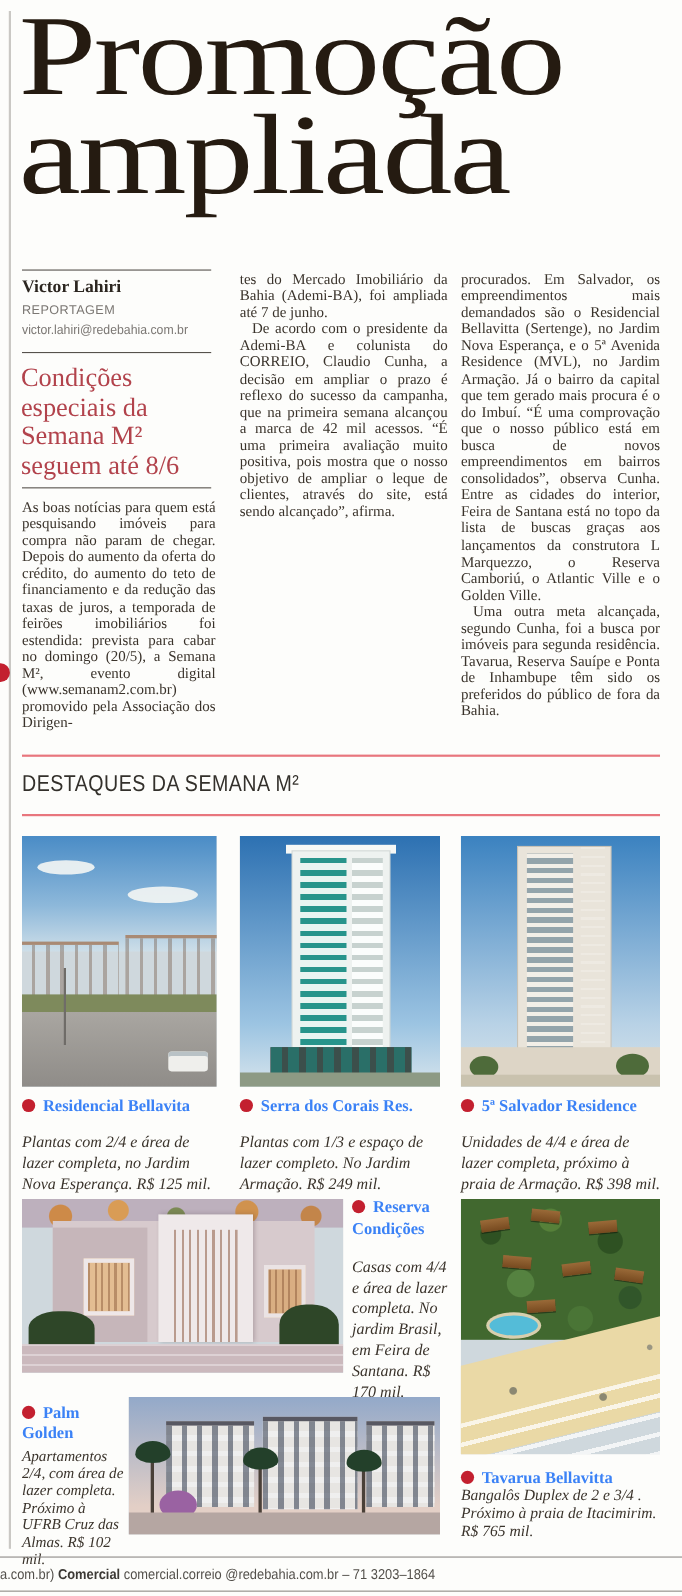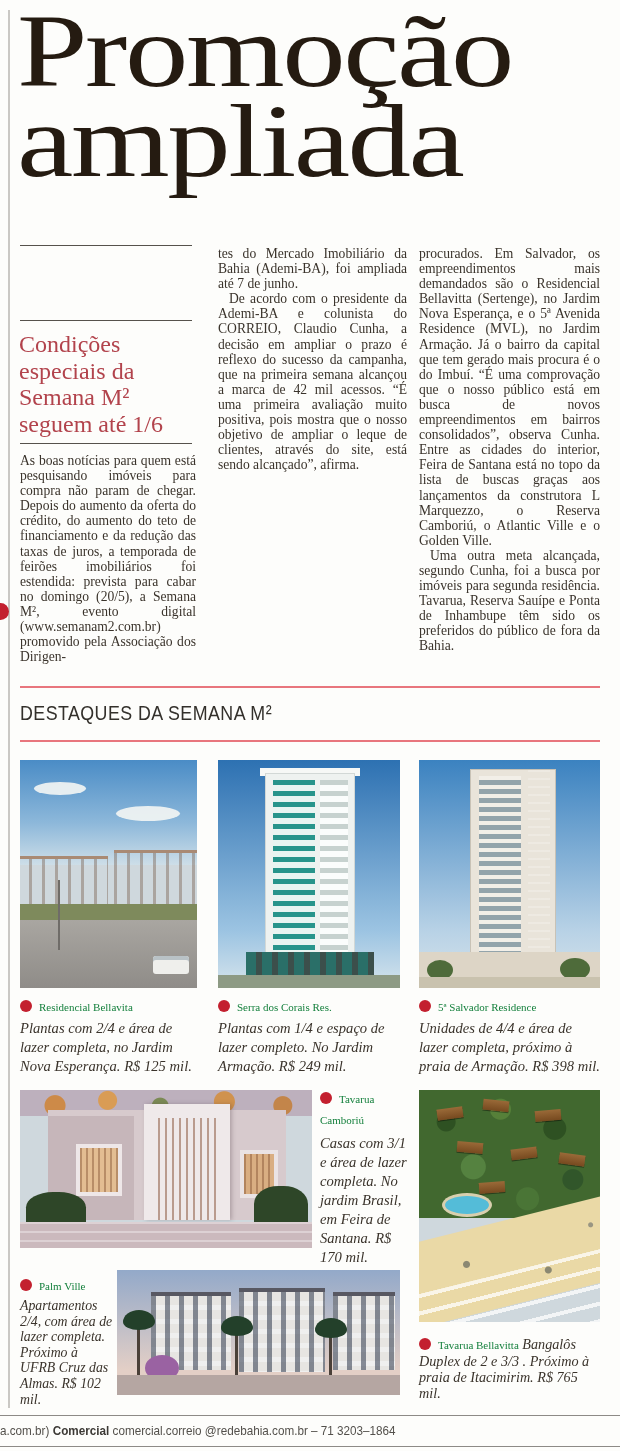--- a/index.html
+++ b/index.html
@@ -24,22 +24,22 @@
   
   .col{font-size:13.6px;line-height:15.1px;text-align:justify;color:#3a332b;}
   .col p{margin:0;}
   .col p + p{text-indent:11px;}
   
   .sect{font-family:"Liberation Sans",sans-serif;font-size:21px;color:#33302b;
         transform:scaleX(.85);transform-origin:0 50%;white-space:nowrap;letter-spacing:.5px;}
   
   .bullet{display:inline-block;width:12px;height:12px;border-radius:50%;background:#c3202f;
           margin-right:7px;transform:translateY(1px);}
-  .lname{font-weight:normal;font-size:11px;color:#15803d;}
-  .lcap{font-style:italic;font-size:14.6px;line-height:19px;color:#3a332b;margin-top:4px;}
+  .lname{font-weight:bold;font-size:15px;color:#3b82f6;}
+  .lcap{font-style:italic;font-size:14.6px;line-height:19px;color:#3a332b;margin-top:15px;}
   .lcap-sm{font-style:italic;font-size:13.8px;line-height:15.6px;color:#3a332b;margin-top:4px;}
   .tava-cap{font-size:14.2px;line-height:16px;}
   .tava-cap .lcap-inline{font-style:italic;}
   
   .footer-text{font-family:"Liberation Sans",sans-serif;font-size:13px;color:#53504b;
                transform:scaleX(.9);transform-origin:0 0;white-space:nowrap;}
   .footer-text b{color:#3c3935;}
   
   .ph{overflow:hidden;background:#cfd8dd;}
   .ph *{position:absolute;}
@@ -130,22 +130,27 @@
 
   <div class="abs vline"></div>
   <div class="abs edge-dot"></div>
 
   <div class="abs title">
     <span>Promoção</span><br>
     <span>ampliada</span>
   </div>
 
   <div class="abs hr-dark" style="left:20px;top:245px;width:172px;"></div>
+  <div class="abs" style="left:20px;top:252px;width:176px;">
+    <div class="author">Victor Lahiri</div>
+    <div class="role">REPORTAGEM</div>
+    <div class="email">victor.lahiri@redebahia.com.br</div>
+  </div>
   <div class="abs hr-dark" style="left:20px;top:320px;width:172px;"></div>
-  <div class="abs subhead" style="left:19px;top:331px;width:178px;">Condições especiais da Semana M² seguem até 1/6</div>
+  <div class="abs subhead" style="left:19px;top:331px;width:178px;">Condições especiais da Semana M² seguem até 8/6</div>
   <div class="abs hr-dark" style="left:20px;top:443px;width:172px;"></div>
 
   <div class="abs col" style="left:20px;top:453px;width:176px;">
     <p>As boas notícias para quem está pesquisando imóveis para compra não param de chegar. Depois do aumento da oferta do crédito, do aumento do teto de financiamento e da redução das taxas de juros, a temporada de feirões imobiliários foi estendida: prevista para cabar no domingo (20/5), a Semana M², evento digital (www.semanam2.com.br) promovido pela Associação dos Dirigen-</p>
   </div>
   <div class="abs col" style="left:218px;top:246px;width:189px;">
     <p>tes do Mercado Imobiliário da Bahia (Ademi-BA), foi ampliada até 7 de junho.</p>
     <p>De acordo com o presidente da Ademi-BA e colunista do CORREIO, Claudio Cunha, a decisão em ampliar o prazo é reflexo do sucesso da campanha, que na primeira semana alcançou a marca de 42 mil acessos. “É uma primeira avaliação muito positiva, pois mostra que o nosso objetivo de ampliar o leque de clientes, através do site, está sendo alcançado”, afirma.</p>
   </div>
   <div class="abs col" style="left:419px;top:246px;width:181px;">
@@ -178,21 +183,21 @@
     <div class="p2-crown"></div>
     <div class="p2-tower">
       <div class="p2-strip"></div>
       <div class="p2-grid"></div>
     </div>
     <div class="p2-base"></div>
     <div class="p2-ground"></div>
   </div>
   <div class="abs" style="left:218px;top:997px;width:182px;">
     <div><span class="bullet"></span><span class="lname">Serra dos Corais Res.</span></div>
-    <div class="lcap">Plantas com 1/4 e espaço de lazer completo. No Jardim Armação. R$ 249 mil.</div>
+    <div class="lcap">Plantas com 1/3 e espaço de lazer completo. No Jardim Armação. R$ 249 mil.</div>
   </div>
 
   <div class="abs ph" style="left:419px;top:760px;width:181px;height:228px;">
     <div class="p3-sky"></div>
     <div class="p3-tower">
       <div class="p3-bal"></div>
       <div class="p3-orange"></div>
     </div>
     <div class="p3-low"></div>
     <div class="p3-tree" style="left:8px;bottom:8px;width:26px;height:20px;"></div>
@@ -212,60 +217,60 @@
       <div class="p4-porch">
         <div class="p4-door"></div>
       </div>
       <div class="p4-win2"></div>
     </div>
     <div class="p4-hedge" style="left:6px;bottom:22px;width:60px;height:34px;"></div>
     <div class="p4-hedge" style="right:4px;bottom:22px;width:54px;height:40px;"></div>
     <div class="p4-pave"></div>
   </div>
   <div class="abs" style="left:320px;top:1088px;width:88px;">
-    <div style="line-height:19px;"><span class="bullet"></span><span class="lname">Tavarua Camboriú</span></div>
-    <div class="lcap">Casas com 3/1 e área de lazer completa. No jardim Brasil, em Feira de Santana. R$ 170 mil.</div>
+    <div style="line-height:19px;"><span class="bullet"></span><span class="lname">Reserva Condições</span></div>
+    <div class="lcap">Casas com 4/4 e área de lazer completa. No jardim Brasil, em Feira de Santana. R$ 170 mil.</div>
   </div>
 
   <div class="abs ph" style="left:419px;top:1090px;width:181px;height:232px;">
     <div class="p6-veg"></div>
     <div class="p6-roof" style="left:18px;top:18px;transform:rotate(-8deg);"></div>
     <div class="p6-roof" style="left:64px;top:10px;transform:rotate(6deg);"></div>
     <div class="p6-roof" style="left:116px;top:20px;transform:rotate(-5deg);"></div>
     <div class="p6-roof" style="left:38px;top:52px;transform:rotate(5deg);"></div>
     <div class="p6-roof" style="left:92px;top:58px;transform:rotate(-7deg);"></div>
     <div class="p6-roof" style="left:140px;top:64px;transform:rotate(8deg);"></div>
     <div class="p6-roof" style="left:60px;top:92px;transform:rotate(-4deg);"></div>
     <div class="p6-sand"></div>
     <div class="p6-sea"></div>
     <div class="p6-pool"></div>
   </div>
 
   <div class="abs" style="left:20px;top:1276px;width:94px;">
-    <div><span class="bullet"></span><span class="lname">Palm Ville</span></div>
+    <div><span class="bullet"></span><span class="lname">Palm Golden</span></div>
     <div class="lcap-sm">Apartamentos 2/4, com área de lazer completa. Próximo à UFRB Cruz das Almas. R$ 102 mil.</div>
   </div>
   <div class="abs ph" style="left:117px;top:1270px;width:283px;height:125px;">
     <div class="p5-sky"></div>
     <div class="p5-b" style="left:34px;width:80px;"></div>
     <div class="p5-b" style="left:122px;width:86px;top:18px;height:80px;"></div>
     <div class="p5-b" style="left:216px;width:62px;"></div>
     <div class="p5-trunk" style="left:20px;top:54px;height:52px;"></div>
     <div class="p5-palm" style="left:6px;top:40px;width:32px;height:20px;"></div>
     <div class="p5-trunk" style="left:118px;top:60px;height:48px;"></div>
     <div class="p5-palm" style="left:104px;top:46px;width:32px;height:20px;"></div>
     <div class="p5-trunk" style="left:212px;top:62px;height:46px;"></div>
     <div class="p5-palm" style="left:198px;top:48px;width:32px;height:20px;"></div>
     <div class="p5-ptree"></div>
     <div class="p5-ground"></div>
   </div>
 
   <div class="abs tava-cap" style="left:419px;top:1336px;width:181px;">
     <span class="bullet"></span><span class="lname">Tavarua Bellavitta</span>
-    <span class="lcap-inline">Bangalôs Duplex de 2 e 3/3 . Próximo à praia de Itacimirim. R$ 765 mil.</span>
+    <span class="lcap-inline">Bangalôs Duplex de 2 e 3/4 . Próximo à praia de Itacimirim. R$ 765 mil.</span>
   </div>
 
   <div class="abs hr-gray" style="left:0;top:1415px;width:620px;"></div>
   <div class="abs footer-text" style="left:0;top:1423px;">
     <span>a.com.br)</span>
     <b>Comercial</b>
     <span>comercial.correio @redebahia.com.br – 71 3203–1864</span>
   </div>
   <div class="abs hr-gray" style="left:0;top:1446px;width:620px;"></div>
 

